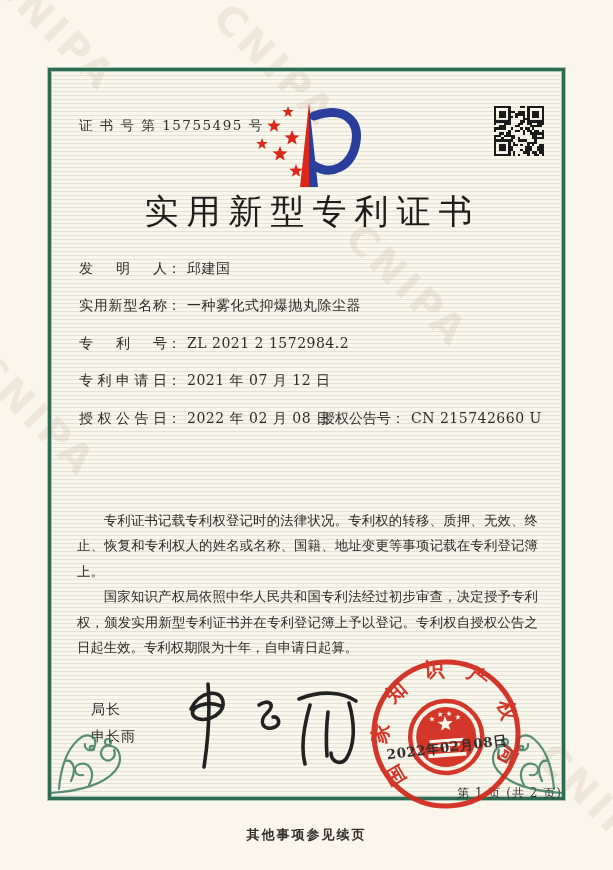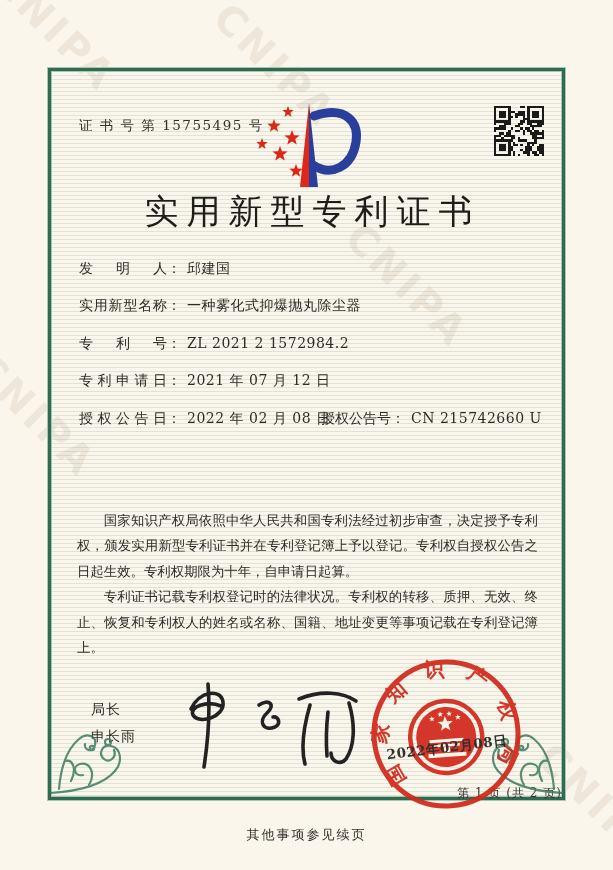--- a/index.html
+++ b/index.html
@@ -56,21 +56,21 @@
   
   .seal{position:absolute;left:318px;top:586px;width:154px;height:154px;z-index:4;opacity:0.93;transform:rotate(-4deg);}
   .seal svg{position:absolute;left:0;top:0;}
   .seal-date{
     position:absolute;left:6px;top:82px;width:142px;text-align:center;
     font-size:13.5px;font-weight:bold;color:#242220;letter-spacing:0.5px;
     transform:rotate(-3deg);z-index:5;
   }
   
   .page-number{position:absolute;left:0;right:0;top:714px;text-align:right;font-size:12px;letter-spacing:1px;color:#33302c;}
-  .continuation{position:absolute;left:0;right:0;top:826px;text-align:center;font-size:13px;letter-spacing:2px;color:#33302c;z-index:1;}
+  .continuation{position:absolute;left:0;right:0;top:826px;text-align:center;font-size:13px;letter-spacing:2px;color:#33302c;z-index:1;font-weight:bold;}
 </style>
 </head>
 <body>
 
 <div class="watermark" style="left:-22px;top:6px">CNIPA</div>
 <div class="watermark" style="left:198px;top:42px">CNIPA</div>
 <div class="watermark" style="left:-42px;top:392px">CNIPA</div>
 <div class="watermark" style="left:330px;top:262px">CNIPA</div>
 <div class="watermark" style="left:522px;top:782px">CNIPA</div>
 
@@ -372,22 +372,22 @@
     </div>
     <div class="field-row">
       <span class="field-label">授权公告日</span><span class="colon">：</span><span class="field-value">2022 年 02 月 08 日</span>
       <span class="grant-no-group">
         <span>授权公告号</span><span class="colon">：</span><span class="field-value">CN 215742660 U</span>
       </span>
     </div>
   </div>
 
   <div class="notice">
+    <p>专利证书记载专利权登记时的法律状况。专利权的转移、质押、无效、终止、恢复和专利权人的姓名或名称、国籍、地址变更等事项记载在专利登记簿上。</p>
     <p>国家知识产权局依照中华人民共和国专利法经过初步审查，决定授予专利权，颁发实用新型专利证书并在专利登记簿上予以登记。专利权自授权公告之日起生效。专利权期限为十年，自申请日起算。</p>
-    <p>专利证书记载专利权登记时的法律状况。专利权的转移、质押、无效、终止、恢复和专利权人的姓名或名称、国籍、地址变更等事项记载在专利登记簿上。</p>
   </div>
 
   <div class="signer">
     <div>局长</div>
     <div>申长雨</div>
   </div>
 
   <svg class="signature" viewBox="0 0 200 100">
     <g fill="none" stroke="#222" stroke-width="3.6" stroke-linecap="round">
       <path d="M28,38 C36,20 58,17 60,31 C62,46 36,54 30,44 C26,36 44,29 58,35"></path>

